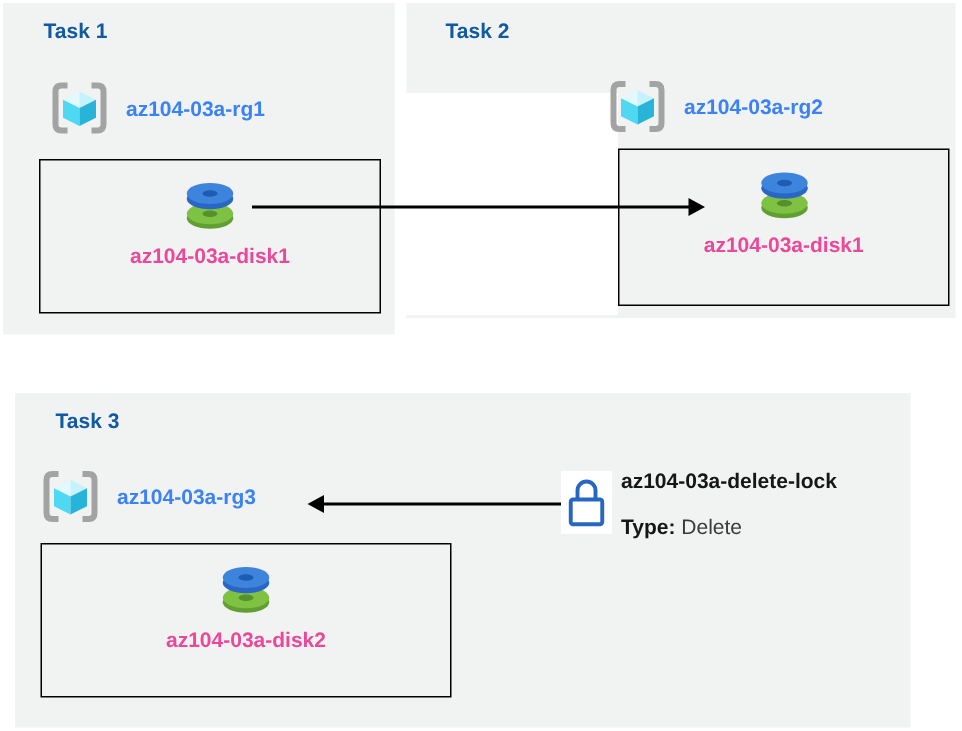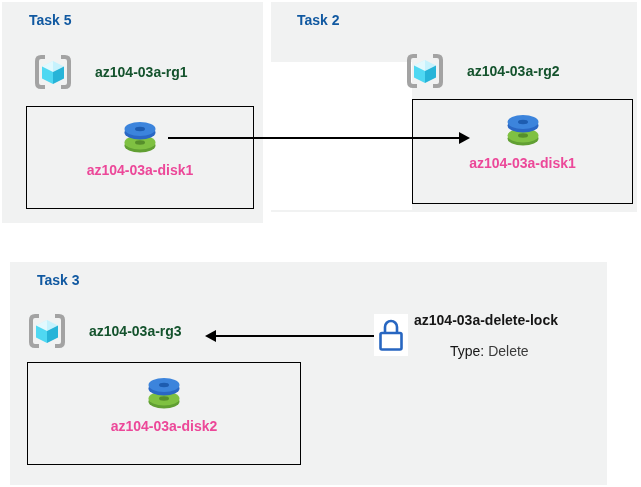--- a/index.html
+++ b/index.html
@@ -14,21 +14,21 @@
 
   .task-title{position:absolute;z-index:3;font-size:14px;font-weight:bold;color:#1159a1;}
   #title-task1{left:29px;top:12px;}
   #title-task2{left:297px;top:12px;}
   #title-task3{left:37px;top:272px;}
 
   .rg-row{position:absolute;z-index:3;display:flex;align-items:center;gap:9px;}
   #rg1-row{left:31px;top:52px;}
   #rg2-row{left:403px;top:51px;}
   #rg3-row{left:25px;top:311px;text-align:center;}
-  .rg-label{font-size:14px;font-weight:bold;color:#14532d;white-space:nowrap;margin-left:11px;}
+  .rg-label{font-size:14px;font-weight:bold;color:#3b82f6;white-space:nowrap;}
 
   .resource-box{
     position:absolute;z-index:2;box-sizing:border-box;border:1.5px solid #000;
     display:flex;flex-direction:column;align-items:center;padding-top:13px;gap:8px;
     background:transparent;
   }
   #box-disk1-src{left:26px;top:106px;width:228px;height:103px;}
   #box-disk1-dst{left:412px;top:99px;width:221px;height:105px;}
   #box-disk2{left:27px;top:362px;width:274px;height:103px;}
   .disk-label{font-size:14px;font-weight:bold;color:#ec4899;white-space:nowrap;}
@@ -41,21 +41,21 @@
   #arrow-move-line{left:168px;top:137px;width:294px;}
   #arrow-lock-line{left:215px;top:335px;width:159px;}
   .arrow-head{position:absolute;z-index:3;width:0;height:0;}
   #arrow-move-head{left:459px;top:132px;border-top:6px solid transparent;border-bottom:6px solid transparent;border-left:11px solid #000;}
   #arrow-lock-head{left:205px;top:330px;border-top:6px solid transparent;border-bottom:6px solid transparent;border-right:11px solid #000;}
 
   #lock-icon-wrap{position:absolute;z-index:3;left:374px;top:314px;width:34px;height:42px;
     background:#ffffff;display:flex;align-items:center;justify-content:center;}
   #lock-name{position:absolute;z-index:3;left:414px;top:312px;font-size:14px;font-weight:bold;color:#161616;white-space:nowrap;}
   #lock-type{position:absolute;z-index:3;left:414px;top:343px;font-size:14px;color:#3a3a3a;white-space:nowrap;}
-  #lock-type .t-label{font-weight:normal;color:#161616;margin-left:36px;}
+  #lock-type .t-label{font-weight:bold;color:#161616;}
   .icon{display:block;}
 </style>
 </head>
 <body>
 
 <svg width="0" height="0" style="position:absolute">
   <defs>
     <g id="rg-icon">
       <path d="M14 5 H10 Q6 5 6 9 V31 Q6 35 10 35 H14" fill="none" stroke="#a3a3a3" stroke-width="4"></path>
       <path d="M30 5 H34 Q38 5 38 9 V31 Q38 35 34 35 H30" fill="none" stroke="#a3a3a3" stroke-width="4"></path>
@@ -80,21 +80,21 @@
 </svg>
 
 <div class="canvas">
 
   <div class="panel" id="panel-task1"></div>
   <div class="panel" id="panel-task2"></div>
   <div class="panel" id="panel-task3"></div>
 
   <div id="move-backdrop"></div>
 
-  <div class="task-title" id="title-task1">Task 5</div>
+  <div class="task-title" id="title-task1">Task 1</div>
   <div class="task-title" id="title-task2">Task 2</div>
   <div class="task-title" id="title-task3">Task 3</div>
 
   <div class="rg-row" id="rg1-row">
     <svg class="icon" width="44" height="40" viewBox="0 0 44 40">
         <use href="#rg-icon"></use>
       </svg>
     <span class="rg-label">az104-03a-rg1</span>
   </div>
   <div class="rg-row" id="rg2-row">

